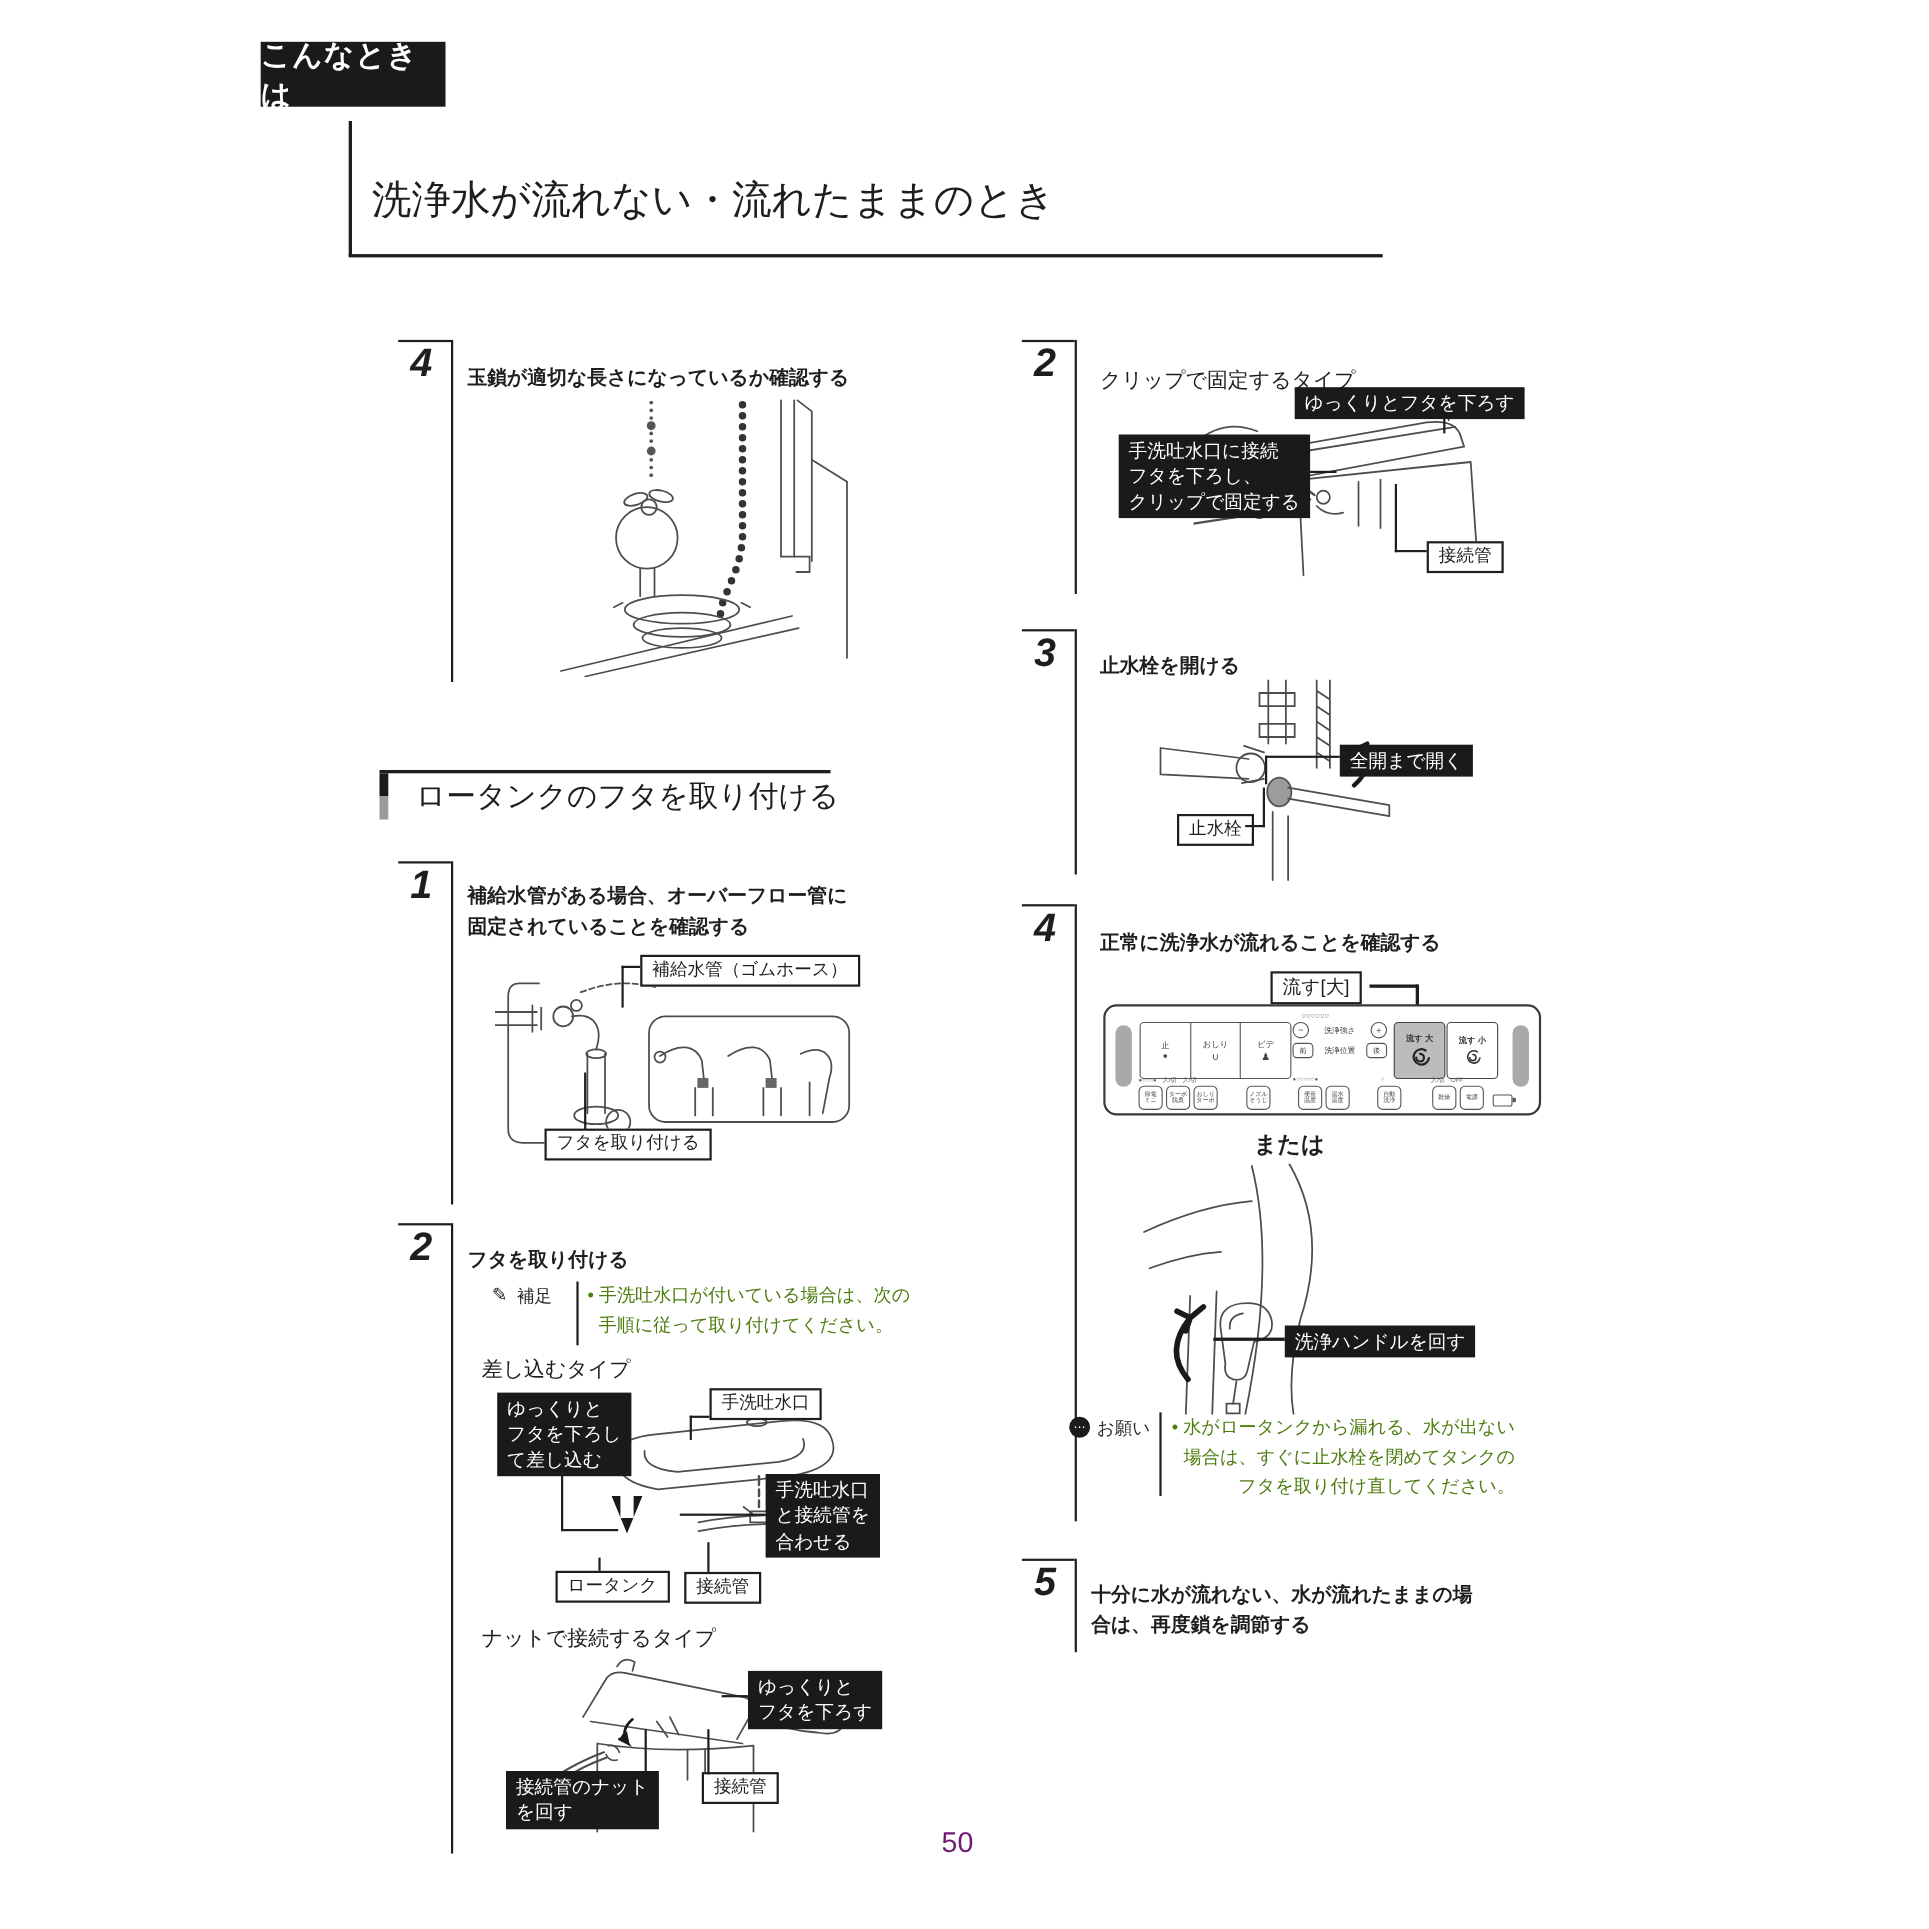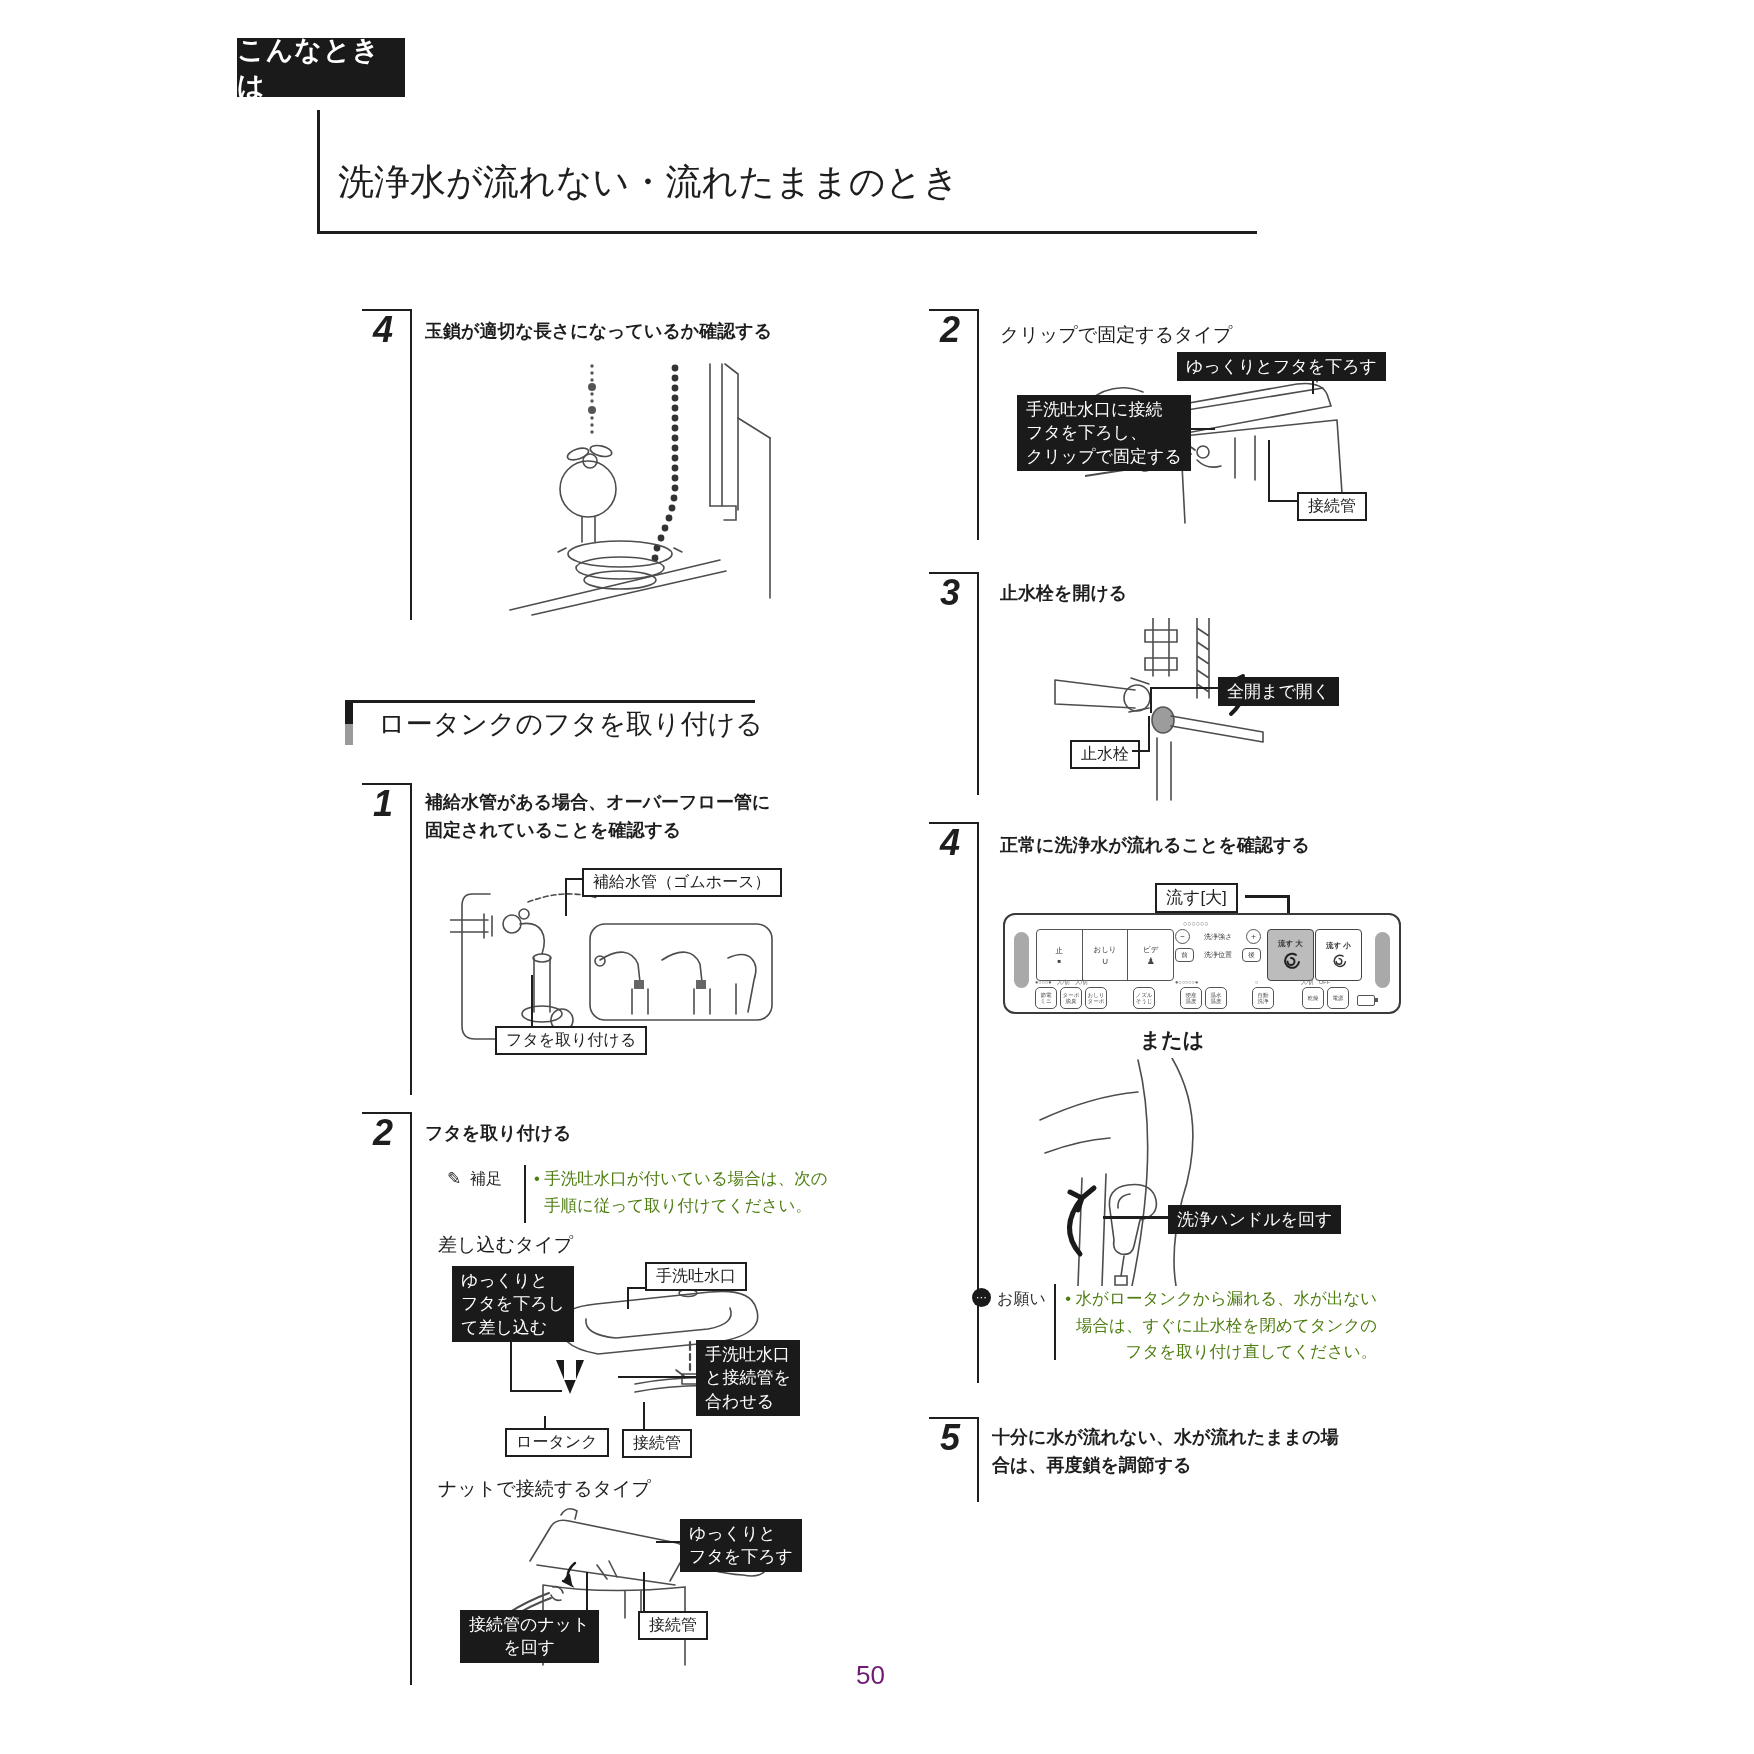--- a/index.html
+++ b/index.html
@@ -8,21 +8,21 @@
   .abs{position:absolute;}
   .hline{position:absolute;background:#1e1e1e;height:2.5px;}
   .vline{position:absolute;background:#1e1e1e;width:2.5px;}
   .leader{position:absolute;background:#1e1e1e;}
   .badge{position:absolute;background:#1a1a1a;color:#fff;font-weight:bold;
          display:flex;align-items:center;justify-content:center;letter-spacing:1px;}
   .pagetitle{position:absolute;font-size:36px;font-weight:400;white-space:nowrap;}
   .sectiontitle{position:absolute;font-size:27px;white-space:nowrap;}
   .stepnum{position:absolute;width:46px;text-align:center;font-style:italic;font-weight:bold;
            font-size:36px;line-height:1;}
-  .steptitle{position:absolute;font-size:18px;font-weight:bold;line-height:1.55;white-space:nowrap;}
+  .steptitle{position:absolute;font-size:18px;font-weight:bold;line-height:1.55;white-space:nowrap;margin-top:12px;}
   .steptitle.reg{font-weight:normal;font-size:19px;}
   .subhead{position:absolute;font-size:19px;white-space:nowrap;}
   .blabel{position:absolute;background:#1a1a1a;color:#fff;font-size:17px;line-height:1.38;
           padding:3px 9px;white-space:nowrap;}
   .wlabel{position:absolute;background:#fff;border:2px solid #1e1e1e;font-size:16px;
           padding:2px 9px;white-space:nowrap;line-height:1.3;}
   .notewrap{position:absolute;font-size:16.5px;line-height:1.62;color:#4d7c0f;}
   .noteicon{position:absolute;font-size:17px;}
   .noteround{position:absolute;width:19px;height:19px;border-radius:50%;background:#1a1a1a;
              color:#fff;font-size:11px;display:flex;align-items:center;justify-content:center;}
@@ -231,21 +231,21 @@
     <path d="M4 116 Q24 103 46 95" stroke-width="2"></path>
     <path d="M48 84 a8 8 0 0 1 10 6 M46 92 a8 8 0 0 0 10 5"></path>
     <path d="M92 62 l10 14 M104 58 l8 16"></path>
     <path d="M70 60 Q58 70 66 82 L58 78 M66 82 L64 72" fill="#1a1a1a" stroke="#1a1a1a" stroke-width="2.4"></path>
   </svg>
   <div class="blabel" style="left:680px;top:1519px;">
     <div>ゆっくりと</div>
     <div>フタを下ろす</div>
   </div>
   <div class="leader" style="left:656px;top:1541px;width:24px;height:2px;"></div>
-  <div class="blabel" style="left:460px;top:1610px;text-align:center;">
+  <div class="blabel" style="left:460px;top:1610px;">
     <div>接続管のナット</div>
     <div>を回す</div>
   </div>
   <div class="leader" style="left:586px;top:1572px;width:2px;height:40px;"></div>
   <div class="wlabel" style="left:638px;top:1611px;">接続管</div>
   <div class="leader" style="left:643px;top:1572px;width:2px;height:41px;"></div>
 
   <div class="hline" style="left:929px;top:309px;width:48px;height:2px;"></div>
   <div class="vline" style="left:977px;top:309px;height:231px;width:2px;"></div>
   <div class="stepnum" style="left:927px;top:312px;">2</div>

